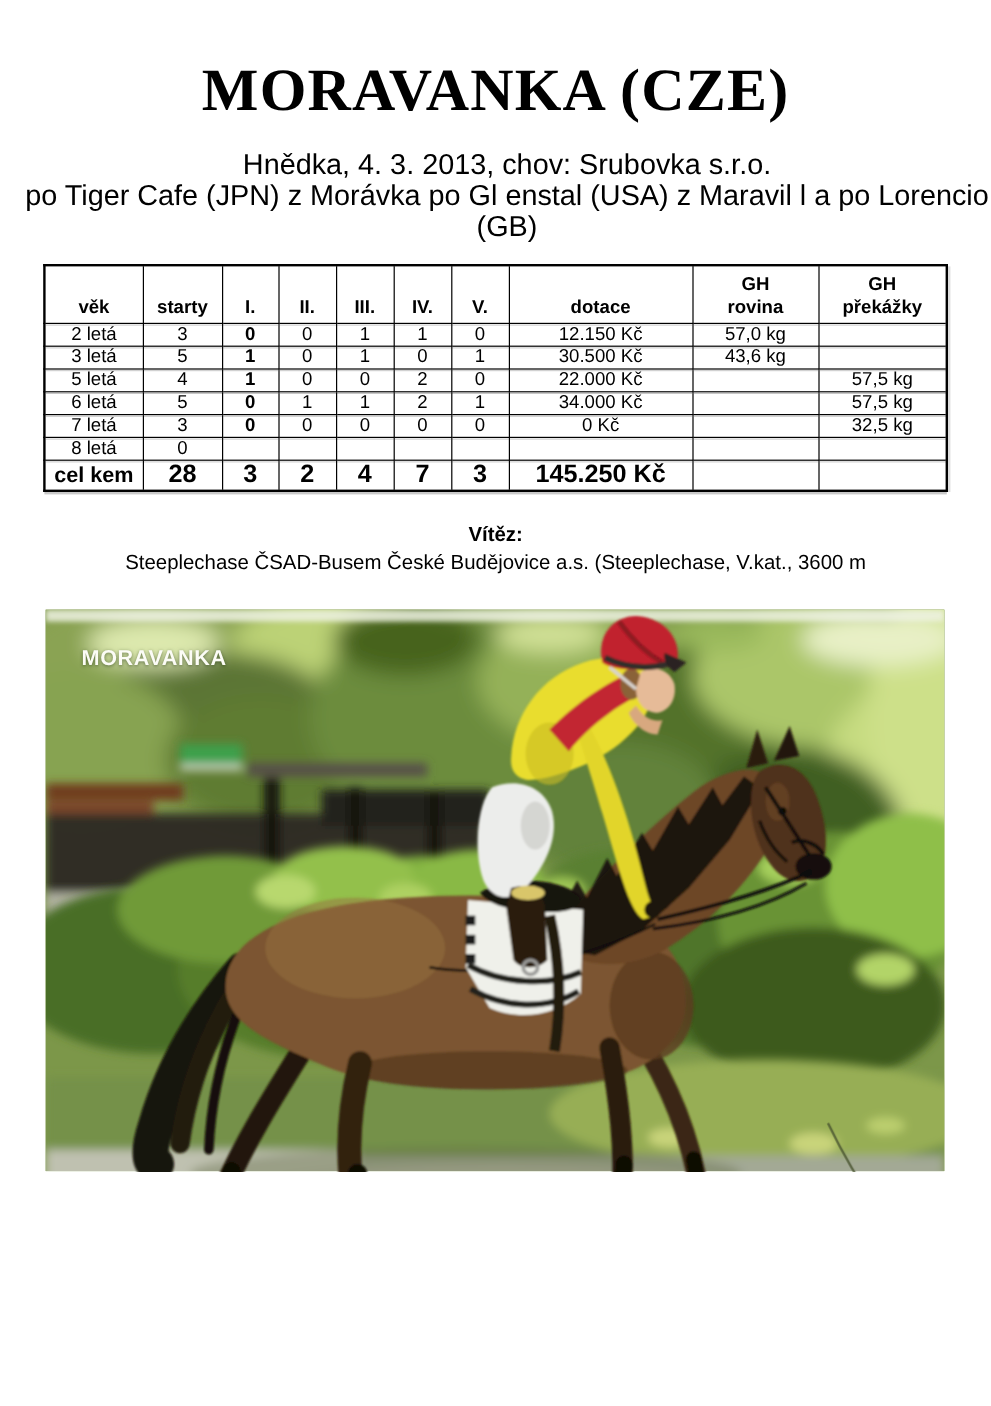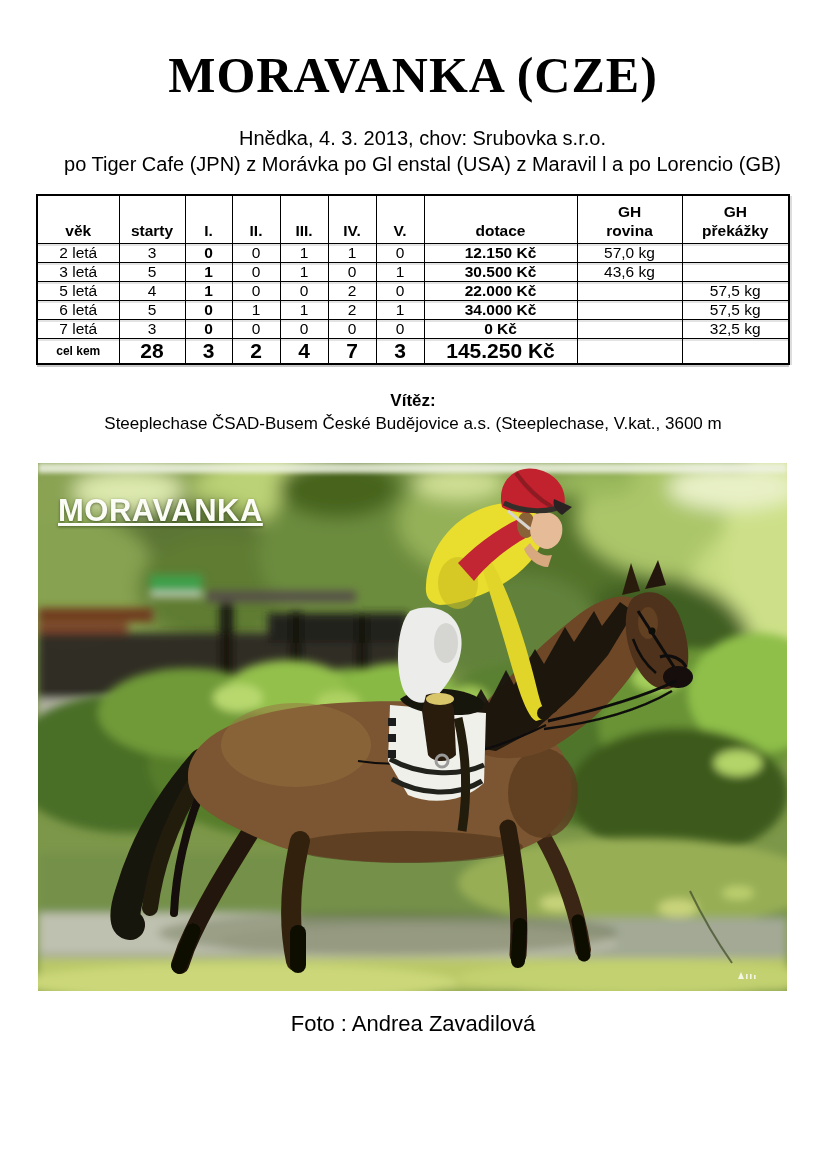--- a/index.html
+++ b/index.html
@@ -1,36 +1,36 @@
 <!DOCTYPE html>
 <html><head>
 <meta charset="utf-8">
 <style>
   html,body{margin:0;padding:0;background:#ffffff;}
-  .page{position:relative;width:826px;height:1172px;background:#ffffff;overflow:hidden;
+  .page{position:relative;width:826px;height:976px;background:#ffffff;overflow:hidden;
         font-family:"Liberation Sans", sans-serif;color:#000;}
   .title{margin:48px 0 0;text-align:center;font-family:"Liberation Serif", serif;
          font-weight:bold;font-size:50px;line-height:1.1;letter-spacing:1px;}
-  .subtitle{margin-top:22px;text-align:center;font-size:20px;line-height:26px;padding-left:19px;}
+  .subtitle{margin-top:22px;text-align:center;font-size:24px;line-height:26px;padding-left:19px;}
   table.race{width:752px;margin:17px auto 0;border-collapse:collapse;table-layout:fixed;
              border:2px solid #000;box-shadow:0 3px 0 -1px #c9c9c9,3px 1px 0 -1px #dddddd;}
   table.race th,table.race td{border:1px solid #000;padding:0 5px;overflow:hidden;
              white-space:nowrap;text-align:center;font-size:15.5px;}
   table.race thead th{height:44px;vertical-align:bottom;padding-bottom:3px;font-weight:bold;line-height:19px;}
   table.race tbody td{height:17px;background-image:linear-gradient(#c6c6c6 0,#c6c6c6 1px,#ffffff 1px);}
-  td.rt{text-align:right;font-weight:bold;}
+  td.rt{text-align:right;}
   .b{font-weight:bold;}
   tr.total td{font-weight:bold;font-size:21px;height:25px;}
-  tr.total td.lbl{font-size:12px;}
+  tr.total td.lbl{font-size:18px;}
   .winners{margin-top:24px;text-align:center;font-size:17px;line-height:23px;}
   .winners .head{font-weight:bold;}
   .photo{position:relative;width:749px;height:528px;margin:28px 0 0 38px;background:#7c9749;overflow:hidden;}
   .photo svg{position:absolute;left:0;top:0;width:100%;height:100%;display:block;}
-  .photo-label{position:absolute;left:20px;top:30px;color:#fcfcf6;font-weight:bold;font-size:31px;
-               letter-spacing:.5px;text-shadow:0 1px 3px rgba(20,40,10,.55);text-decoration:underline;}
+  .photo-label{position:absolute;left:30px;top:30px;color:#fcfcf6;font-weight:bold;font-size:18px;
+               letter-spacing:.5px;text-shadow:0 1px 3px rgba(20,40,10,.55);}
   .caption{margin-top:20px;text-align:center;font-size:22px;}
 </style>
 </head>
 <body>
 
 <div class="page">
 
   <h1 class="title">MORAVANKA (CZE)</h1>
 
   <div class="subtitle">
@@ -124,20 +124,32 @@
         <td>7 letá</td>
         <td>3</td>
         <td class="b">0</td>
         <td>0</td>
         <td>0</td>
         <td>0</td>
         <td>0</td>
         <td class="rt">0 Kč</td>
         <td></td>
         <td>32,5 kg</td>
+      </tr>
+      <tr>
+        <td>8 letá</td>
+        <td>0</td>
+        <td class="b"></td>
+        <td></td>
+        <td></td>
+        <td></td>
+        <td></td>
+        <td class="rt"></td>
+        <td></td>
+        <td></td>
       </tr>
       <tr class="total">
         <td class="lbl">cel kem</td>
         <td>28</td>
         <td>3</td>
         <td>2</td>
         <td>4</td>
         <td>7</td>
         <td>3</td>
         <td>145.250 Kč</td>

